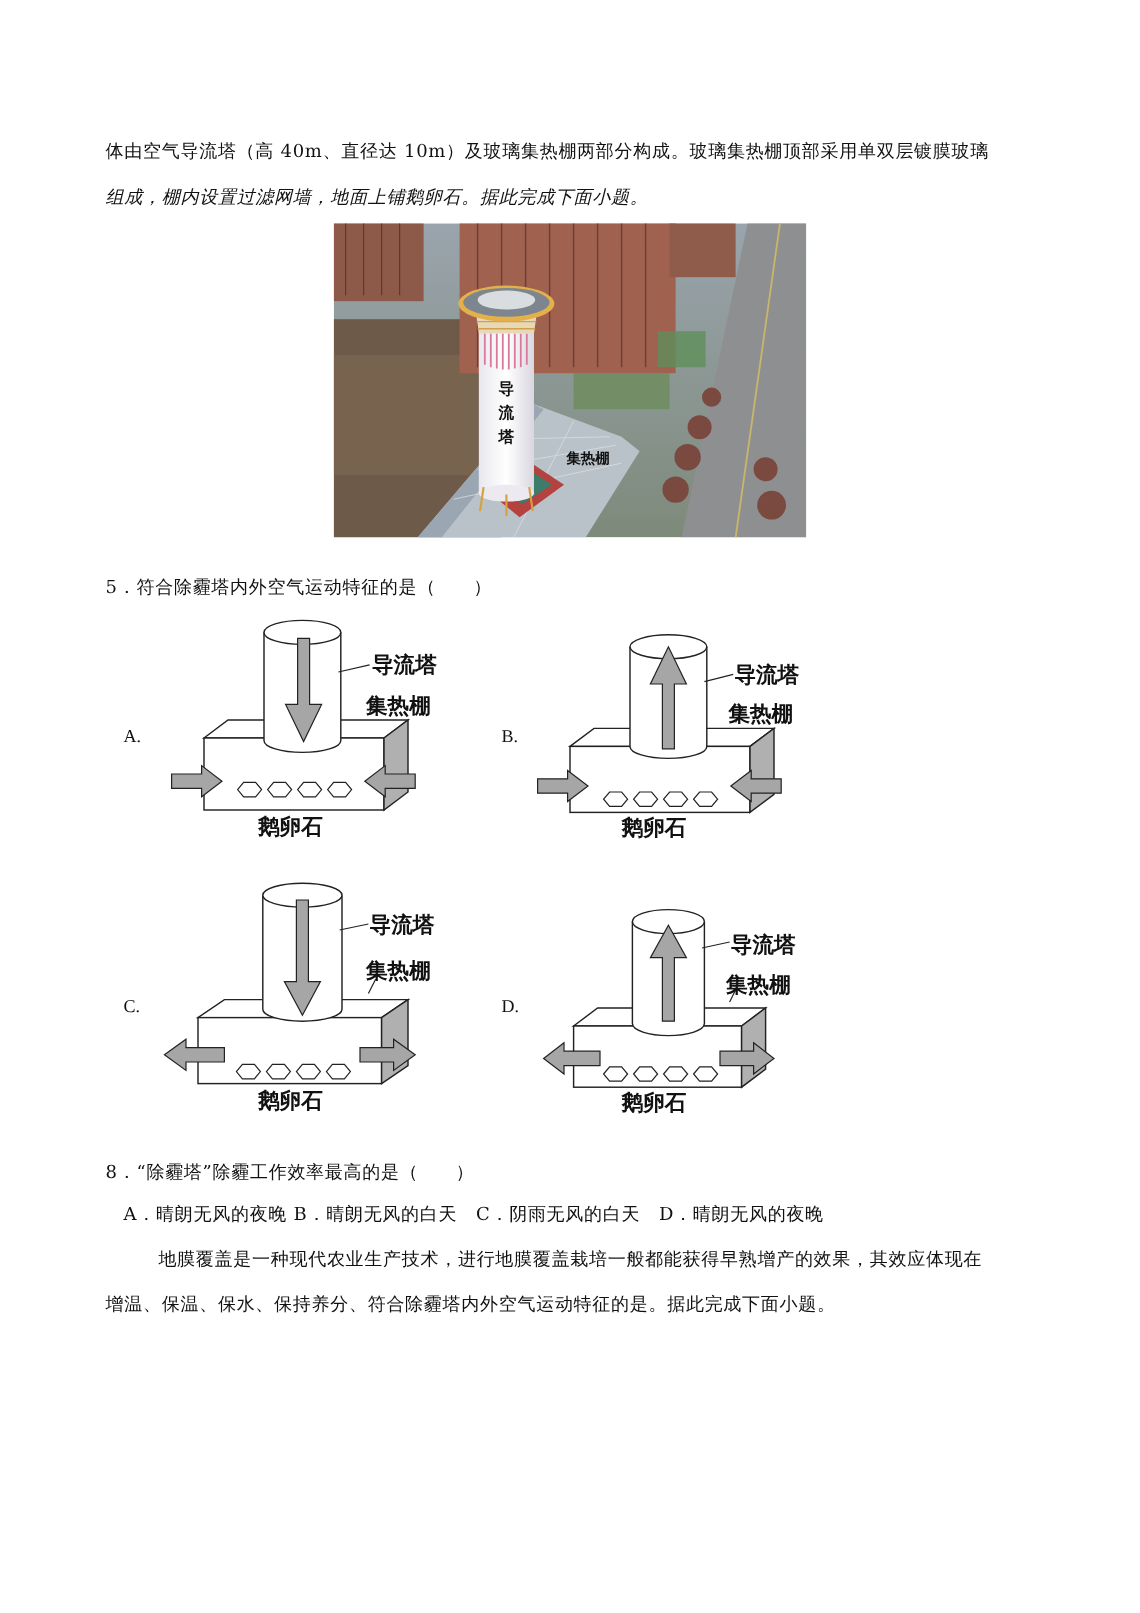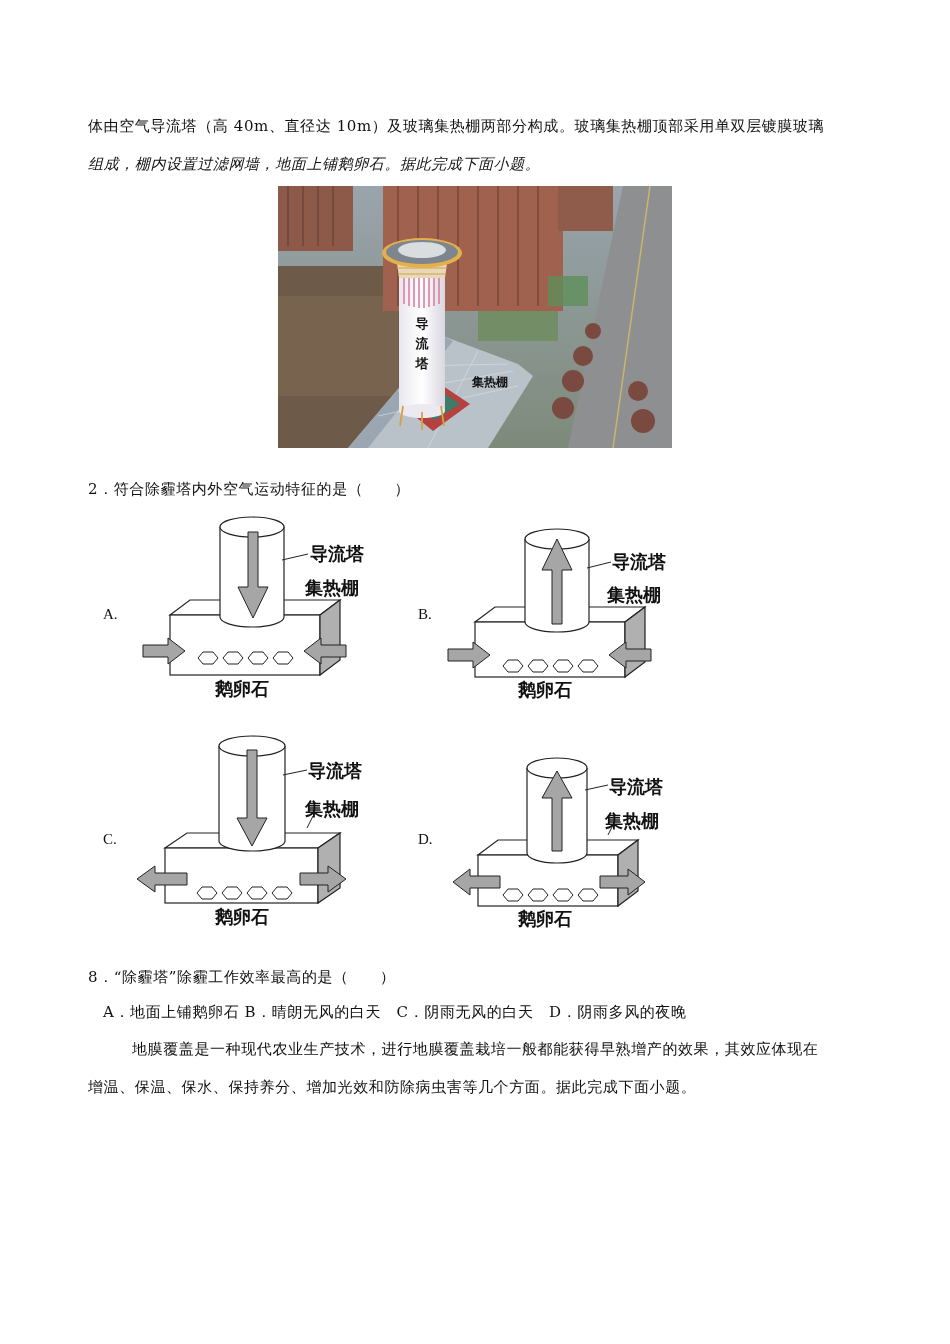--- a/index.html
+++ b/index.html
@@ -114,21 +114,21 @@
       <line x1="144" y1="226" x2="144" y2="244"></line>
     </g>
 
     <text class="photo-lbl" x="144" y="142" font-size="13" text-anchor="middle">导</text>
     <text class="photo-lbl" x="144" y="162" font-size="13" text-anchor="middle">流</text>
     <text class="photo-lbl" x="144" y="182" font-size="13" text-anchor="middle">塔</text>
     <text class="photo-lbl" x="212" y="200" font-size="12" text-anchor="middle">集热棚</text>
   </svg>
 </div>
 
-<div class="line" style="top:480px;">2．符合除霾塔内外空气运动特征的是（　　）</div>
+<div class="line" style="top:480px;">5．符合除霾塔内外空气运动特征的是（　　）</div>
 
 <div class="opt-letter" style="left:103px; top:606px;">A.</div>
 <div class="diagram" style="left:140px; top:512px;">
   <svg width="300" height="200" viewBox="0 0 300 200">
 
     <polygon points="30,103 50,88 200,88 180,103" fill="#fff" stroke="#222" stroke-width="1.2"></polygon>
     <rect x="30" y="103" width="150" height="60" fill="#fff" stroke="#222" stroke-width="1.2"></rect>
     <polygon points="180,103 200,88 200,148 180,163" fill="#b0b0b0" stroke="#222" stroke-width="1.2"></polygon>
 
     <path d="M80,15 L80,105 A32,10 0 0 0 144,105 L144,15" fill="#fff" stroke="#222" stroke-width="1.2"></path>
@@ -223,16 +223,16 @@
     <polygon points="152,138 180,138 180,131 197,144 180,157 180,150 152,150" fill="#a6a6a6" stroke="#222" stroke-width="1"></polygon>
     <line x1="137" y1="52" x2="160" y2="47" stroke="#222" stroke-width="1"></line>
     <line x1="160" y1="97" x2="166" y2="85" stroke="#222" stroke-width="1"></line>
     <text class="lbl" x="161" y="55">导流塔</text>
     <text class="lbl" x="157" y="89">集热棚</text>
     <text class="lbl" x="70" y="187">鹅卵石</text>
   </svg>
 </div>
 
 <div class="line" style="top:968px;">8．“除霾塔”除霾工作效率最高的是（　　）</div>
-<div class="line" style="top:1003px; left:103px;">A．地面上铺鹅卵石 B．晴朗无风的白天　C．阴雨无风的白天　D．阴雨多风的夜晚</div>
+<div class="line" style="top:1003px; left:103px;">A．晴朗无风的夜晚 B．晴朗无风的白天　C．阴雨无风的白天　D．晴朗无风的夜晚</div>
 
 <div class="line" style="top:1040px; left:132px;">地膜覆盖是一种现代农业生产技术，进行地膜覆盖栽培一般都能获得早熟增产的效果，其效应体现在</div>
-<div class="line" style="top:1078px;">增温、保温、保水、保持养分、增加光效和防除病虫害等几个方面。据此完成下面小题。</div>
+<div class="line" style="top:1078px;">增温、保温、保水、保持养分、符合除霾塔内外空气运动特征的是。据此完成下面小题。</div>
 
 </body></html>

